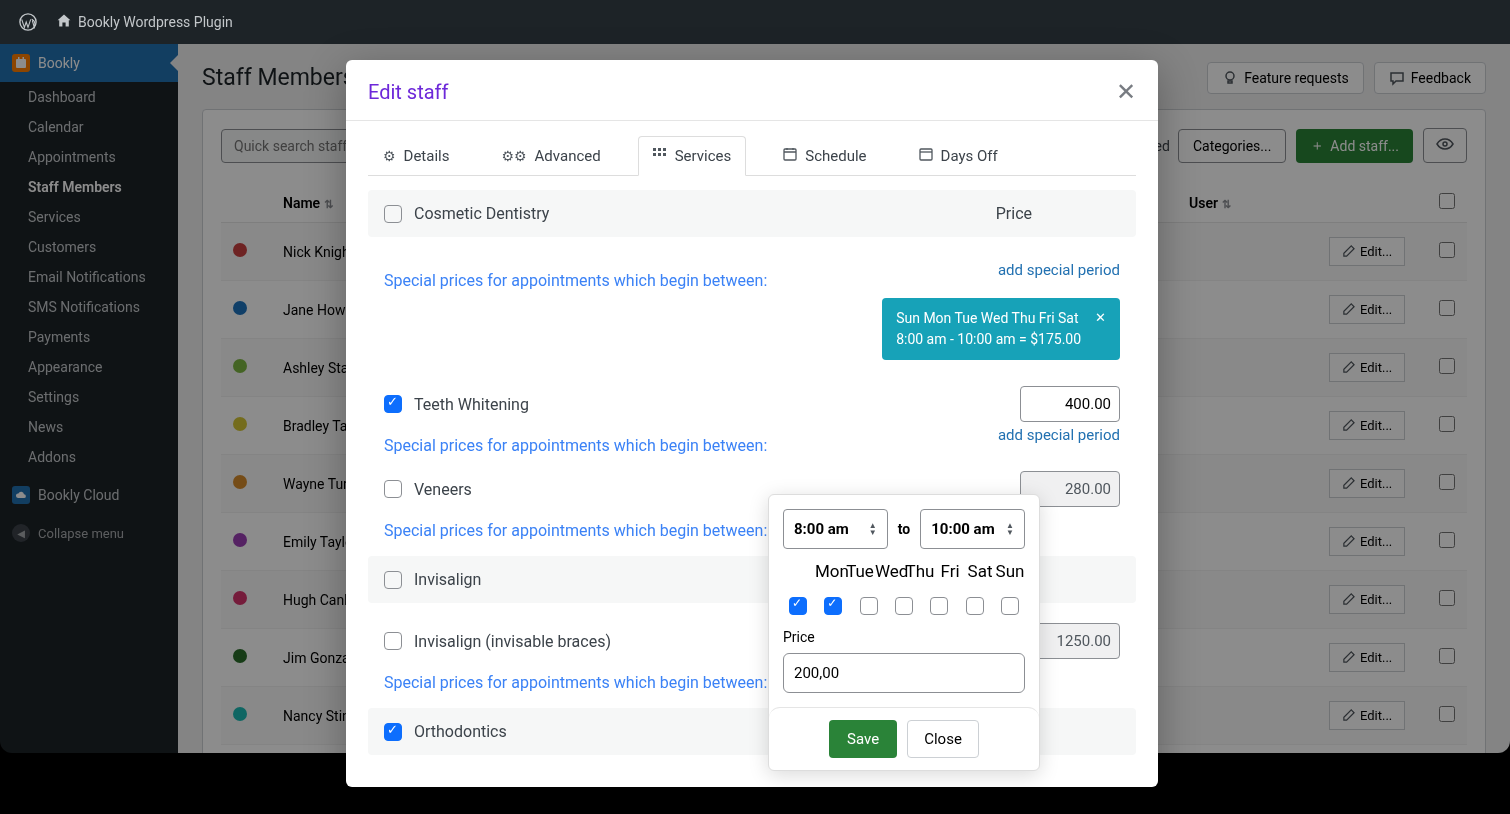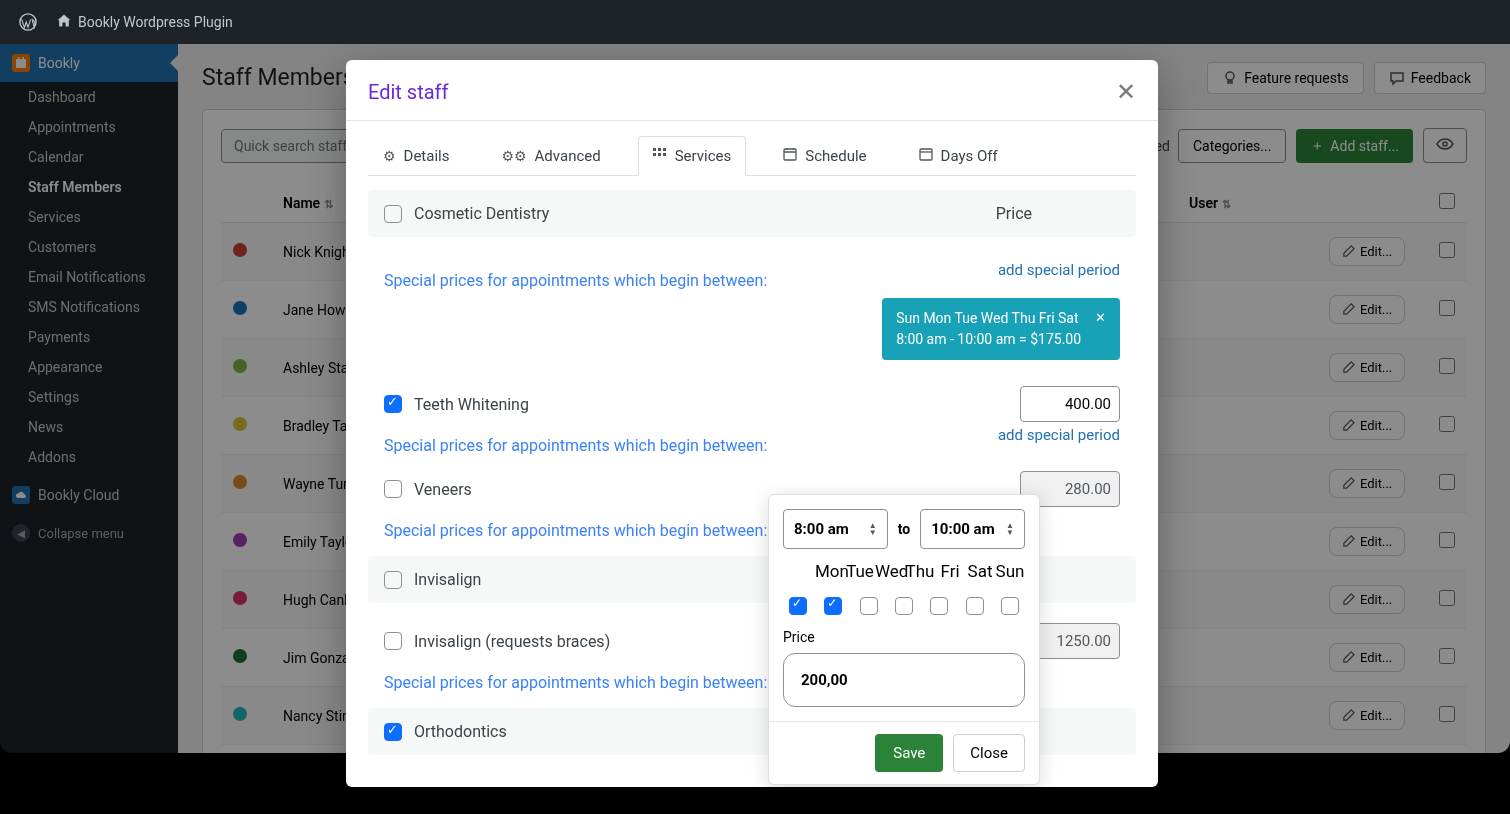--- a/index.html
+++ b/index.html
@@ -44,21 +44,21 @@
 .categories-label { font-size: 14px; color: #3c434a; }
 
 
 .table { width: 100%; border-collapse: collapse; }
 .table th { text-align: left; padding: 10px 12px; font-weight: 600; font-size: 14px; border-bottom: 1px solid #e5e5e5; }
 .table th.sortable { cursor: pointer; }
 .table th .sort-icon { font-size: 11px; color: #8c8f94; margin-left: 4px; }
 .table td { padding: 14px 12px; border-bottom: 1px solid #f0f0f1; font-size: 14px; }
 .table tr:nth-child(odd) td { background: #fafafa; }
 .color-dot { width: 14px; height: 14px; border-radius: 50%; display: inline-block; margin-right: 12px; }
-.edit-btn { background: #fff; border: 1px solid #ccd0d4; border-radius: 8px; padding: 6px 12px; font-size: 13px; display: inline-flex; align-items: center; gap: 5px; cursor:pointer; }
+.edit-btn { background: #fff; border: 1px solid #ccd0d4; border-radius: 0; padding: 6px 12px; font-size: 13px; display: inline-flex; align-items: center; gap: 5px; cursor:pointer; }
 .row-check { width: 16px; height: 16px; }
 
 
 .overlay { position: absolute; inset: 44px 0 0 0; background: rgba(0,0,0,0.45); border-radius: 0 0 12px 12px; }
 
 
 .modal { position: absolute; left: 346px; top: 60px; width: 812px; background: #fff; border-radius: 6px; box-shadow: 0 10px 40px rgba(0,0,0,0.3); z-index: 100; }
 .modal-header { display: flex; justify-content: space-between; align-items: center; padding: 18px 22px 14px; }
 .modal-title { font-size: 20px; font-weight: 400; color: #6d28d9; }
 .modal-close { font-size: 24px; color: #787c82; cursor: pointer; background:none; border:none; }
@@ -103,22 +103,22 @@
 .time-select { flex:1; border: 1px solid #8c8f94; border-radius: 4px; padding: 10px 10px; font-size: 15px; display: flex; justify-content: space-between; align-items: center; cursor: pointer; }
 .time-select .caret { display:flex; flex-direction:column; font-size:8px; color:#50575e; line-height: 7px; }
 .to-label { font-size: 14px; color: #000000; }
 .days-row { display: flex; justify-content: flex-end; margin-bottom: 16px; font-size: 17px; }
 .days-row span { width: 30px; text-align: center; }
 .day-checks { display: flex; justify-content: space-between; margin-bottom: 14px; }
 .day-chk { width: 18px; height: 18px; border: 1.5px solid #8c8f94; border-radius: 4px; margin: 0 6px; cursor: pointer; position: relative; }
 .day-chk.checked { background: #0d6efd; border-color: #0d6efd; }
 .day-chk.checked::after { content:'✓'; color:#fff; position:absolute; font-size:12px; left:2px; top:-2px; }
 .price-section-label { font-size: 14px; margin-bottom: 8px; display:block; }
-.popover-price-input { width: 100%; border: 1px solid #8c8f94; border-radius: 12px; padding: 17px; font-size: 15px; font-weight: bold; }
-.popover-footer { border-top: 1px solid #e5e5e5; padding: 12px 14px; display: flex; justify-content: flex-end; gap: 10px; }
+.popover-price-input { width: 100%; border: 1px solid #8c8f94; border-radius: 6px; padding: 10px; font-size: 15px; }
+.popover-footer { border-top: 1px solid #e5e5e5; padding: 12px 14px; display: flex; justify-content: center; gap: 10px; border-radius: 11px; }
 .btn-save { background: #2a8338; color: #fff; border: none; border-radius: 4px; padding: 9px 18px; font-size: 15px; cursor:pointer; }
 .btn-close { background: #fff; border: 1px solid #ccd0d4; border-radius: 4px; padding: 9px 16px; font-size: 15px; cursor:pointer; }
 </style>
 </head>
 <body>
 
 <div class="admin-bar">
   <span class="wp-logo">
     <svg width="18" height="18" viewBox="0 0 20 20" fill="#c3c7ca">
         <circle cx="10" cy="10" r="9" fill="none" stroke="#c3c7ca" stroke-width="1.5"></circle>
@@ -140,22 +140,22 @@
       <span class="plugin-icon">
         <svg width="12" height="12" viewBox="0 0 12 12" fill="#fff">
             <rect x="1" y="2" width="10" height="9" rx="1"></rect>
             <rect x="3" y="0" width="1.5" height="3"></rect>
             <rect x="7.5" y="0" width="1.5" height="3"></rect>
           </svg>
       </span>
       <span>Bookly</span>
     </div>
     <div class="menu-item">Dashboard</div>
+    <div class="menu-item">Calendar</div>
     <div class="menu-item">Appointments</div>
-    <div class="menu-item">Calendar</div>
     <div class="menu-item current">Staff Members</div>
     <div class="menu-item">Services</div>
     <div class="menu-item">Customers</div>
     <div class="menu-item">Email Notifications</div>
     <div class="menu-item">SMS Notifications</div>
     <div class="menu-item">Payments</div>
     <div class="menu-item">Appearance</div>
     <div class="menu-item">Settings</div>
     <div class="menu-item">News</div>
     <div class="menu-item">Addons</div>
@@ -437,21 +437,21 @@
 
     <div class="group-header" style="margin-top:8px;">
       <span class="chk"></span>
       <span class="cat-name">Invisalign</span>
       <span class="price-label">Price</span>
     </div>
 
     <div class="service-row">
       <div class="service-row-top">
         <span class="checkbox"></span>
-        <span class="service-name">Invisalign (requests braces)</span>
+        <span class="service-name">Invisalign (invisable braces)</span>
         <input class="price-input" readonly="" value="1250.00" style="">
       </div>
       <div class="special-row">
         <span class="special-label">Special prices for appointments which begin between:</span>
       </div>
     </div>
 
     <div class="group-header" style="margin-top:8px;">
       <span class="checkbox checked"></span>
       <span class="cat-name">Orthodontics</span>

